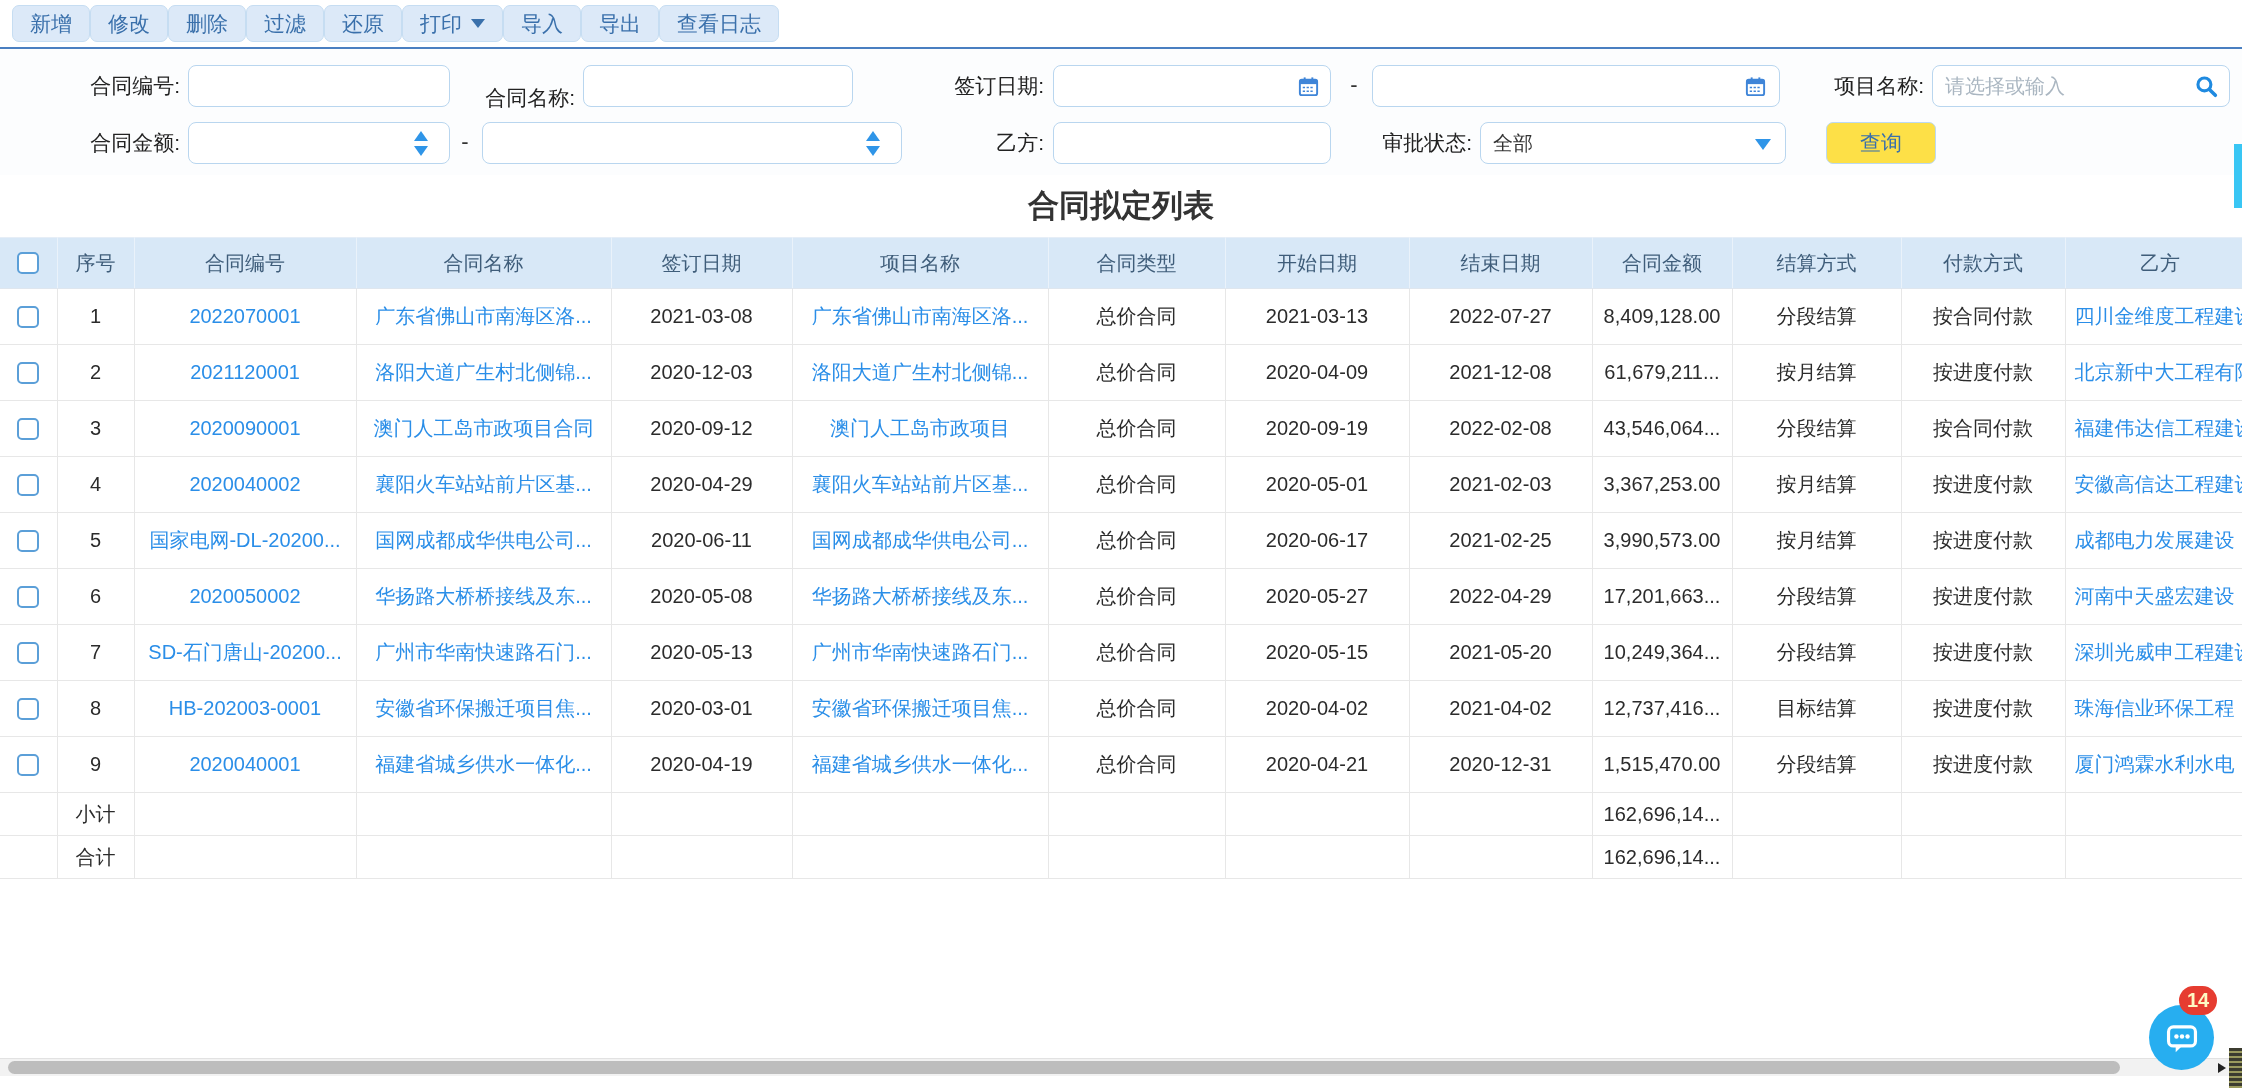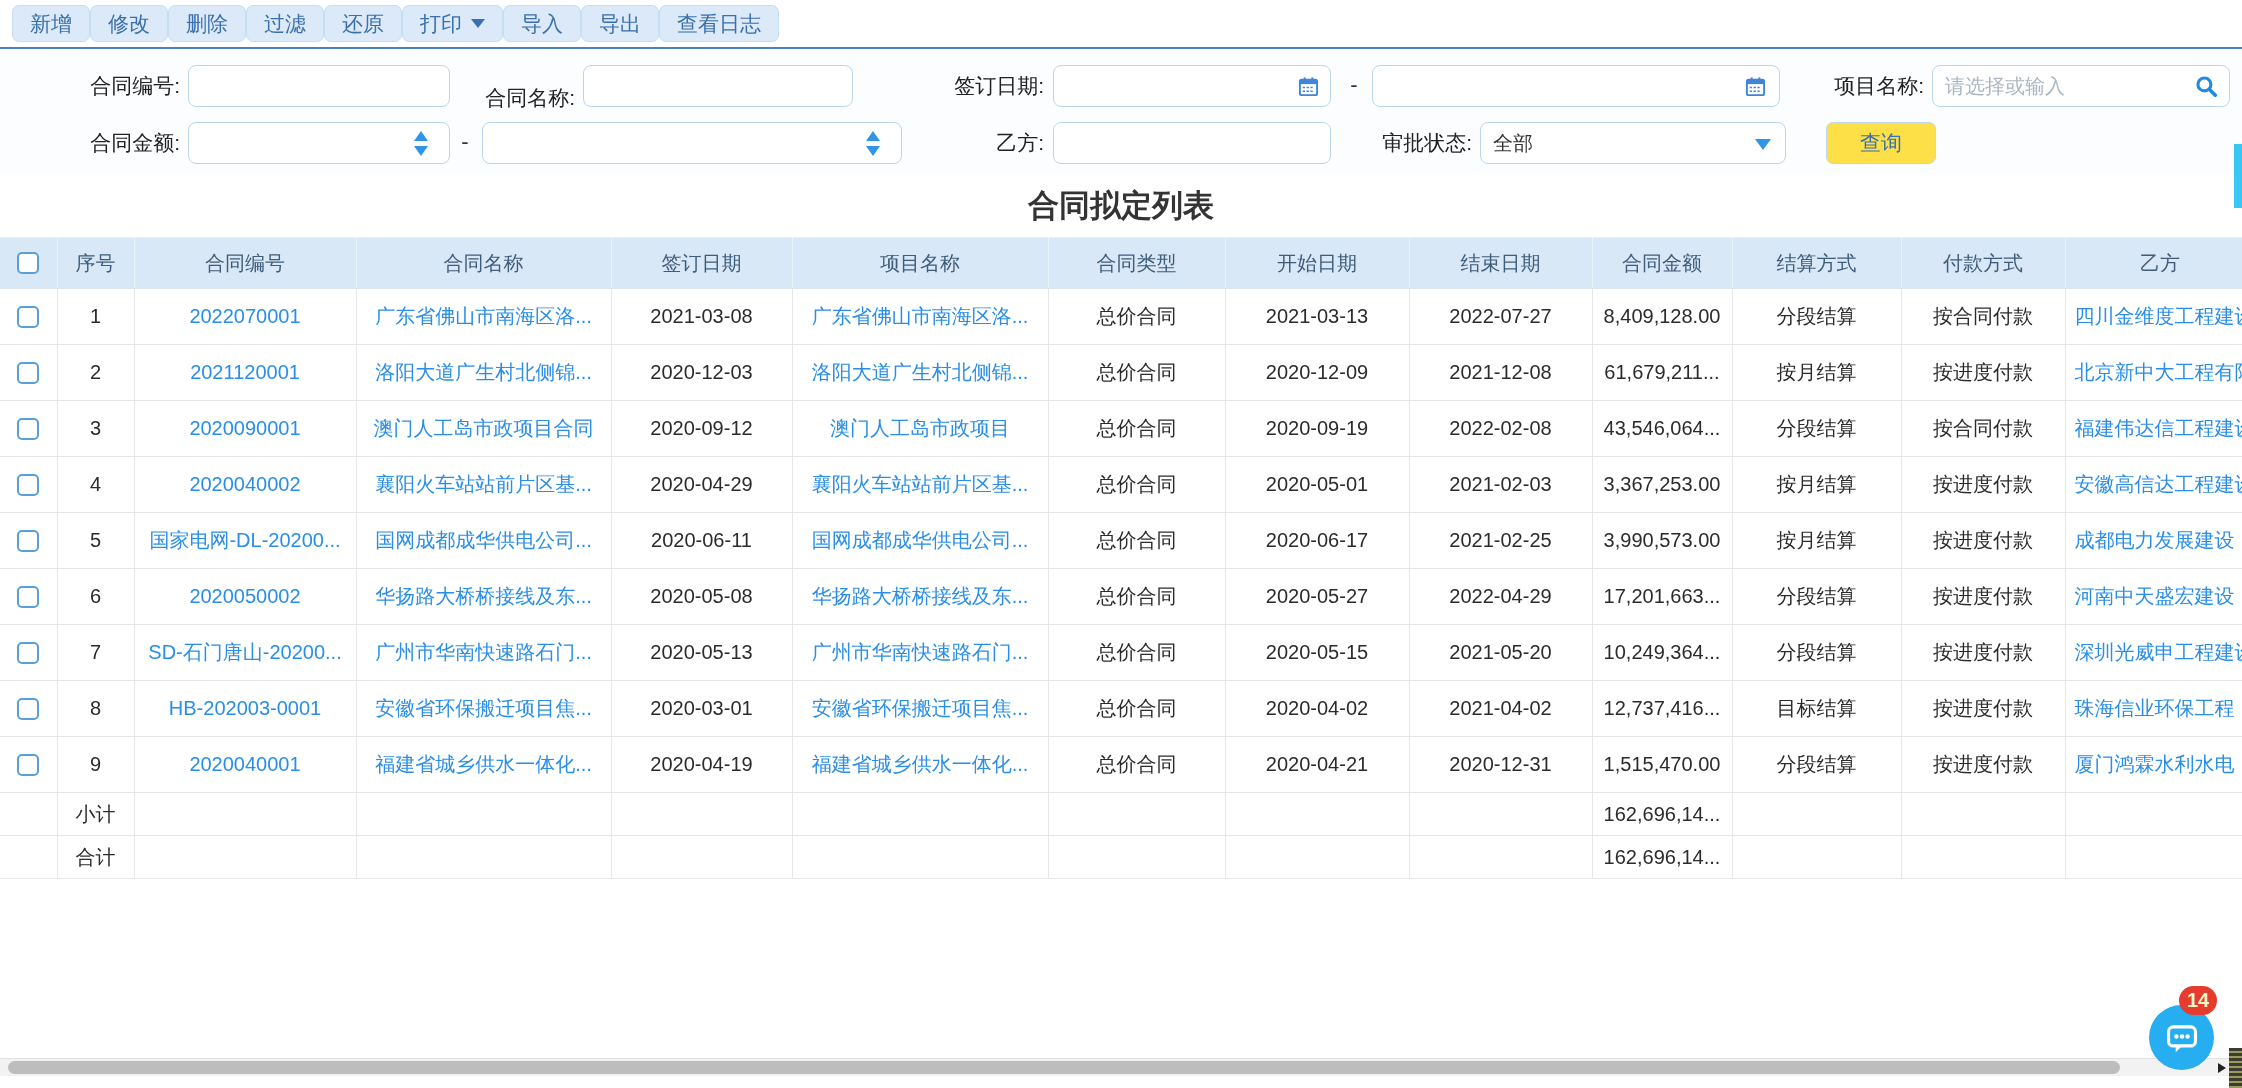--- a/index.html
+++ b/index.html
@@ -232,21 +232,21 @@
       <tr>
         <td>
           <div class="cb"></div>
         </td>
         <td>2</td>
         <td><span class="lnk">2021120001</span></td>
         <td><span class="lnk">洛阳大道广生村北侧锦...</span></td>
         <td>2020-12-03</td>
         <td><span class="lnk">洛阳大道广生村北侧锦...</span></td>
         <td>总价合同</td>
-        <td>2020-12-09</td>
+        <td>2020-04-09</td>
         <td>2021-12-08</td>
         <td>61,679,211...</td>
         <td>按月结算</td>
         <td>按进度付款</td>
         <td class="cell-left"><span class="lnk">北京新中大工程有限</span></td>
       </tr>
       <tr>
         <td>
           <div class="cb"></div>
         </td>

